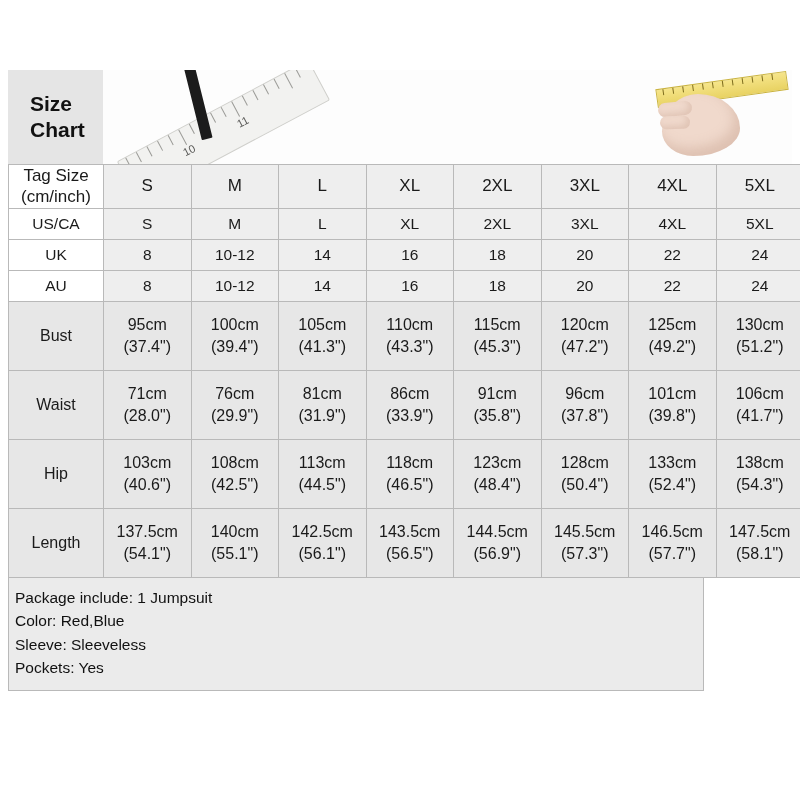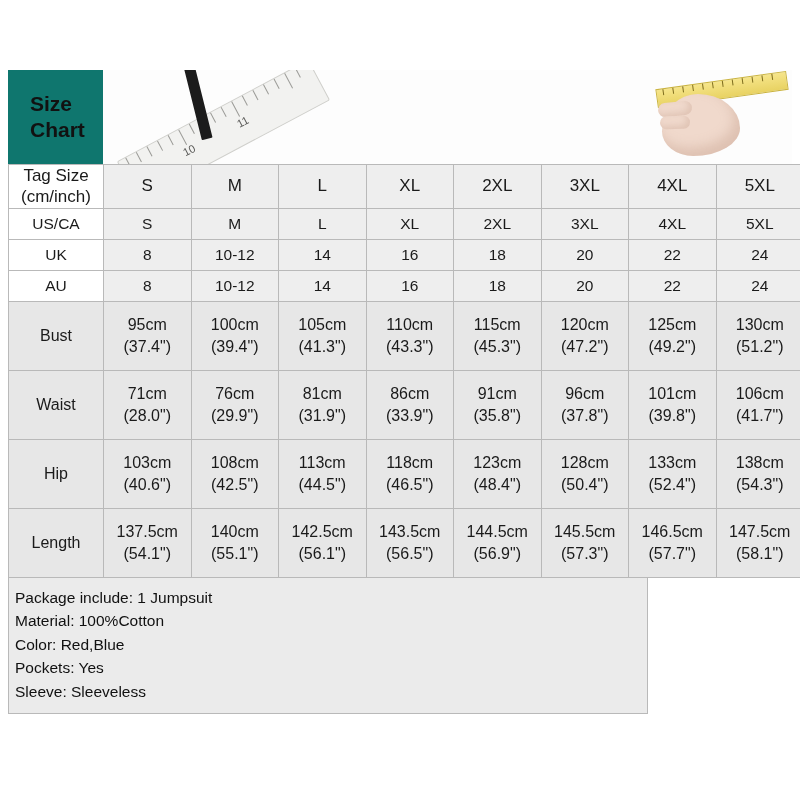--- a/index.html
+++ b/index.html
@@ -23,21 +23,21 @@
     position: absolute;
     left: 8px;
     top: 70px;
     width: 784px;
   }
 
   
   .header-band {
     display: flex;
     height: 94px;
-    background: #0f766e;
+    background: #e5e5e5;
     border: 0;
   }
   .header-title {
     width: 95px;
     flex: 0 0 95px;
     display: flex;
     flex-direction: column;
     justify-content: center;
     padding-left: 22px;
     box-sizing: border-box;
@@ -199,21 +199,21 @@
     background: #e7e7e7;
     font-size: 16px;
     line-height: 1.35;
   }
   tr.r-meas td.rowlabel { background: #e7e7e7; }
   .cm { display: block; }
   .inch { display: block; }
 
   
   .details {
-    width: 640px;
+    width: 696px;
     box-sizing: border-box;
     border: 1px solid #b9b9b9;
     border-top: none;
     background: #ebebeb;
     padding: 8px 6px 10px 6px;
     font-size: 15.5px;
     line-height: 1.52;
     color: #111;
   }
   .details div { white-space: nowrap; }
@@ -486,20 +486,19 @@
           <td>
             <span class="cm">147.5cm</span>
             <span class="inch">(58.1")</span>
           </td>
         </tr>
       </tbody>
     </table>
 
     <div class="details">
       <div>Package include: 1 Jumpsuit</div>
-      <div>Material: 100%Cotton</div>
       <div>Color: Red,Blue</div>
+      <div>Sleeve: Sleeveless</div>
       <div>Pockets: Yes</div>
-      <div>Sleeve: Sleeveless</div>
     </div>
 
   </div>
 </div>
 
 </body></html>

